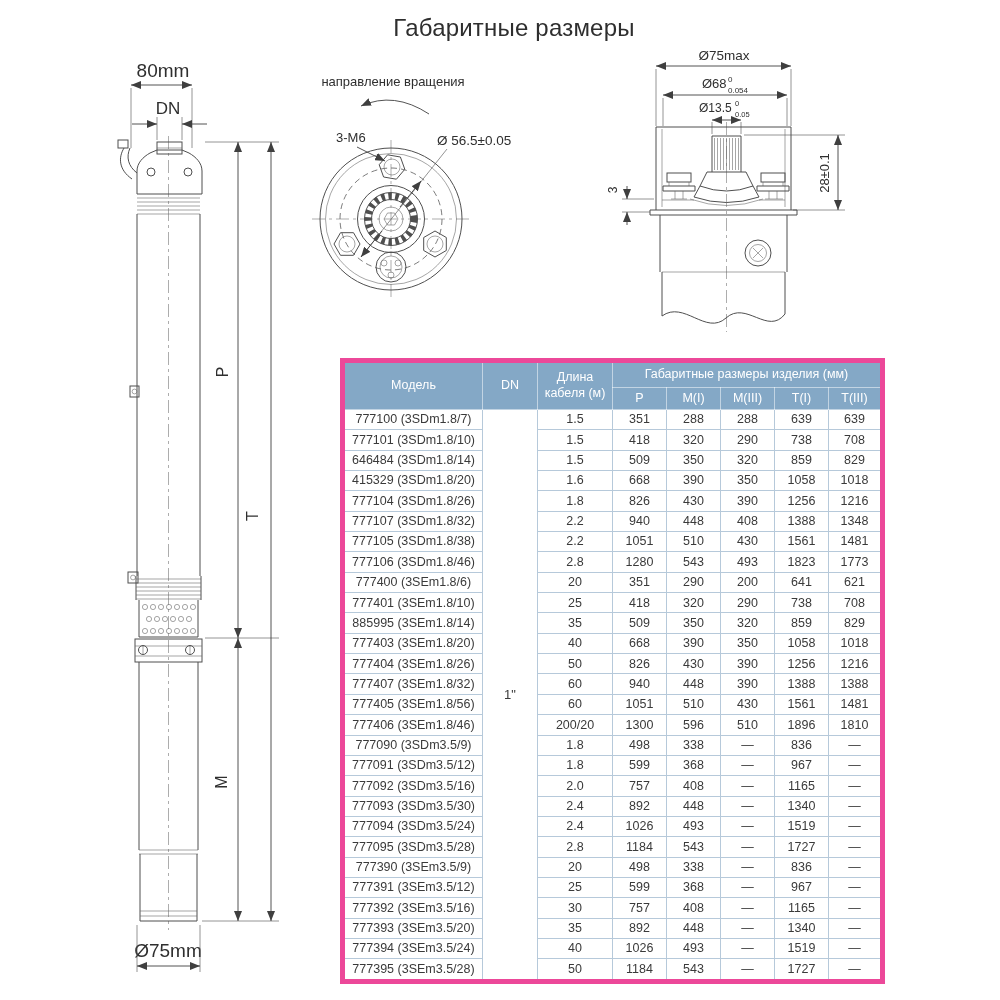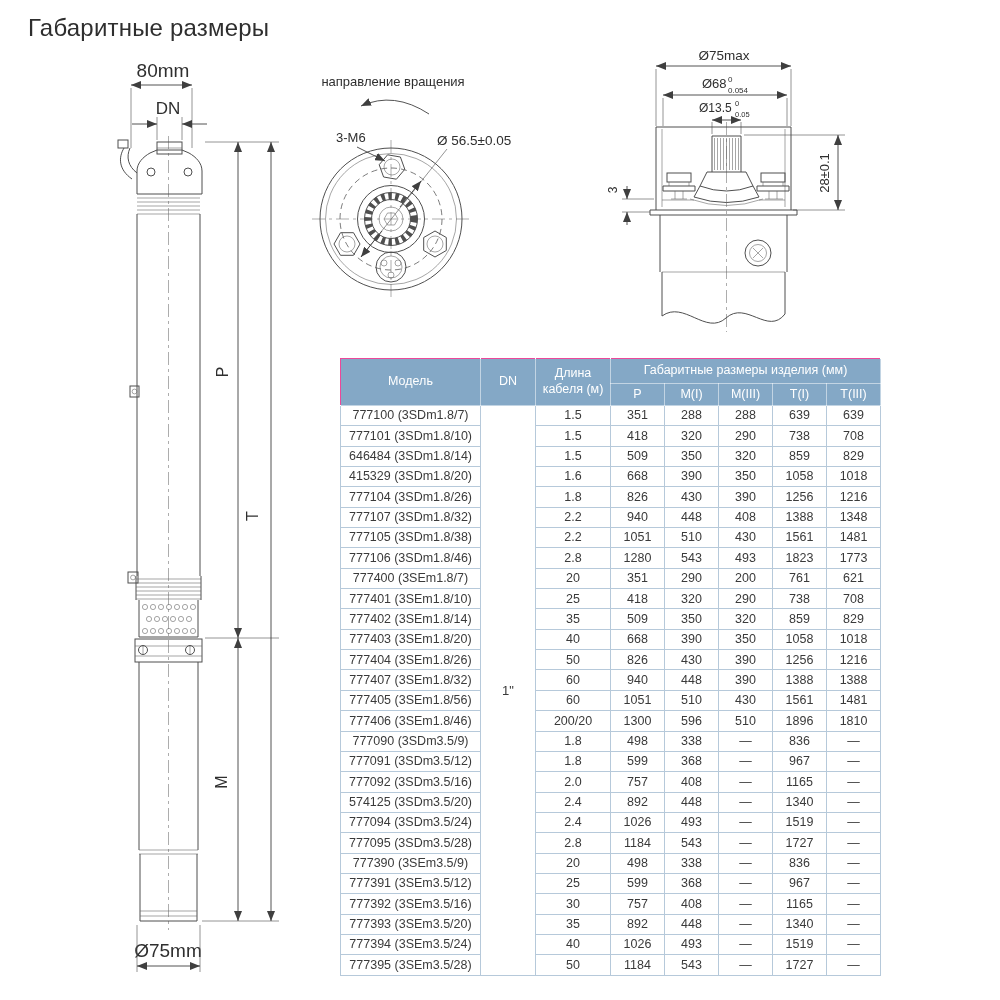--- a/index.html
+++ b/index.html
@@ -1,36 +1,36 @@
 <!DOCTYPE html>
 <html><head>
 <meta charset="utf-8">
 <style>
   html,body { margin:0; padding:0; background:#ffffff; }
   #page {
     position:relative; width:1000px; height:1000px; background:#ffffff;
     font-family:"Liberation Sans", sans-serif; overflow:hidden;
   }
   #page-title {
-    position:absolute; left:0; right:0; top:14px; text-align:left;
+    position:absolute; left:0; right:0; top:14px; text-align:center;
     font-size:24px; color:#2e2e2e; font-weight:500; letter-spacing:0.2px;padding-left:28px;
   }
   svg { position:absolute; overflow:visible; }
   svg text { font-family:"Liberation Sans", sans-serif; fill:#2f2f2f; }
   .part  { stroke:#4f4f4f; stroke-width:1; fill:none; }
   .thin  { stroke:#6a6a6a; stroke-width:0.6; fill:none; }
   .dim   { stroke:#3f3f3f; stroke-width:0.9; fill:none; }
   .ext   { stroke:#5a5a5a; stroke-width:0.65; fill:none; }
   .cline { stroke:#8a8a8a; stroke-width:0.7; fill:none; stroke-dasharray:13 4 3 4; }
   .bdash { stroke:#5a5a5a; stroke-width:0.8; fill:none; stroke-dasharray:6 4; }
 
   #spec-table {
     position:absolute; left:340px; top:358px; width:540px;
     border-collapse:collapse; table-layout:fixed;
-    font-size:12.5px; color:#3a3a3a; border:1px solid #ec4899;
+    font-size:12.5px; color:#3a3a3a; border:5px solid #ec4899;
   }
   #spec-table thead th {
     background:#84a8c6; color:#ffffff; font-weight:normal; font-size:12.5px;
     border-right:1px solid rgba(255,255,255,0.5);
     border-bottom:1px solid rgba(255,255,255,0.5);
     padding:1px 2px; line-height:1.25;
   }
   #spec-table thead tr:first-child th { height:22px; }
   #spec-table thead tr:last-child  th { height:19px; }
   #spec-table tbody td {
@@ -366,39 +366,39 @@
         <tr>
           <td>777106 (3SDm1.8/46)</td>
           <td>2.8</td>
           <td>1280</td>
           <td>543</td>
           <td>493</td>
           <td>1823</td>
           <td>1773</td>
         </tr>
         <tr>
-          <td>777400 (3SEm1.8/7)</td>
+          <td>777400 (3SEm1.8/6)</td>
           <td>20</td>
           <td>351</td>
           <td>290</td>
           <td>200</td>
-          <td>761</td>
+          <td>641</td>
           <td>621</td>
         </tr>
         <tr>
           <td>777401 (3SEm1.8/10)</td>
           <td>25</td>
           <td>418</td>
           <td>320</td>
           <td>290</td>
           <td>738</td>
           <td>708</td>
         </tr>
         <tr>
-          <td>777402 (3SEm1.8/14)</td>
+          <td>885995 (3SEm1.8/14)</td>
           <td>35</td>
           <td>509</td>
           <td>350</td>
           <td>320</td>
           <td>859</td>
           <td>829</td>
         </tr>
         <tr>
           <td>777403 (3SEm1.8/20)</td>
           <td>40</td>
@@ -465,21 +465,21 @@
         <tr>
           <td>777092 (3SDm3.5/16)</td>
           <td>2.0</td>
           <td>757</td>
           <td>408</td>
           <td>—</td>
           <td>1165</td>
           <td>—</td>
         </tr>
         <tr>
-          <td>574125 (3SDm3.5/20)</td>
+          <td>777093 (3SDm3.5/30)</td>
           <td>2.4</td>
           <td>892</td>
           <td>448</td>
           <td>—</td>
           <td>1340</td>
           <td>—</td>
         </tr>
         <tr>
           <td>777094 (3SDm3.5/24)</td>
           <td>2.4</td>

